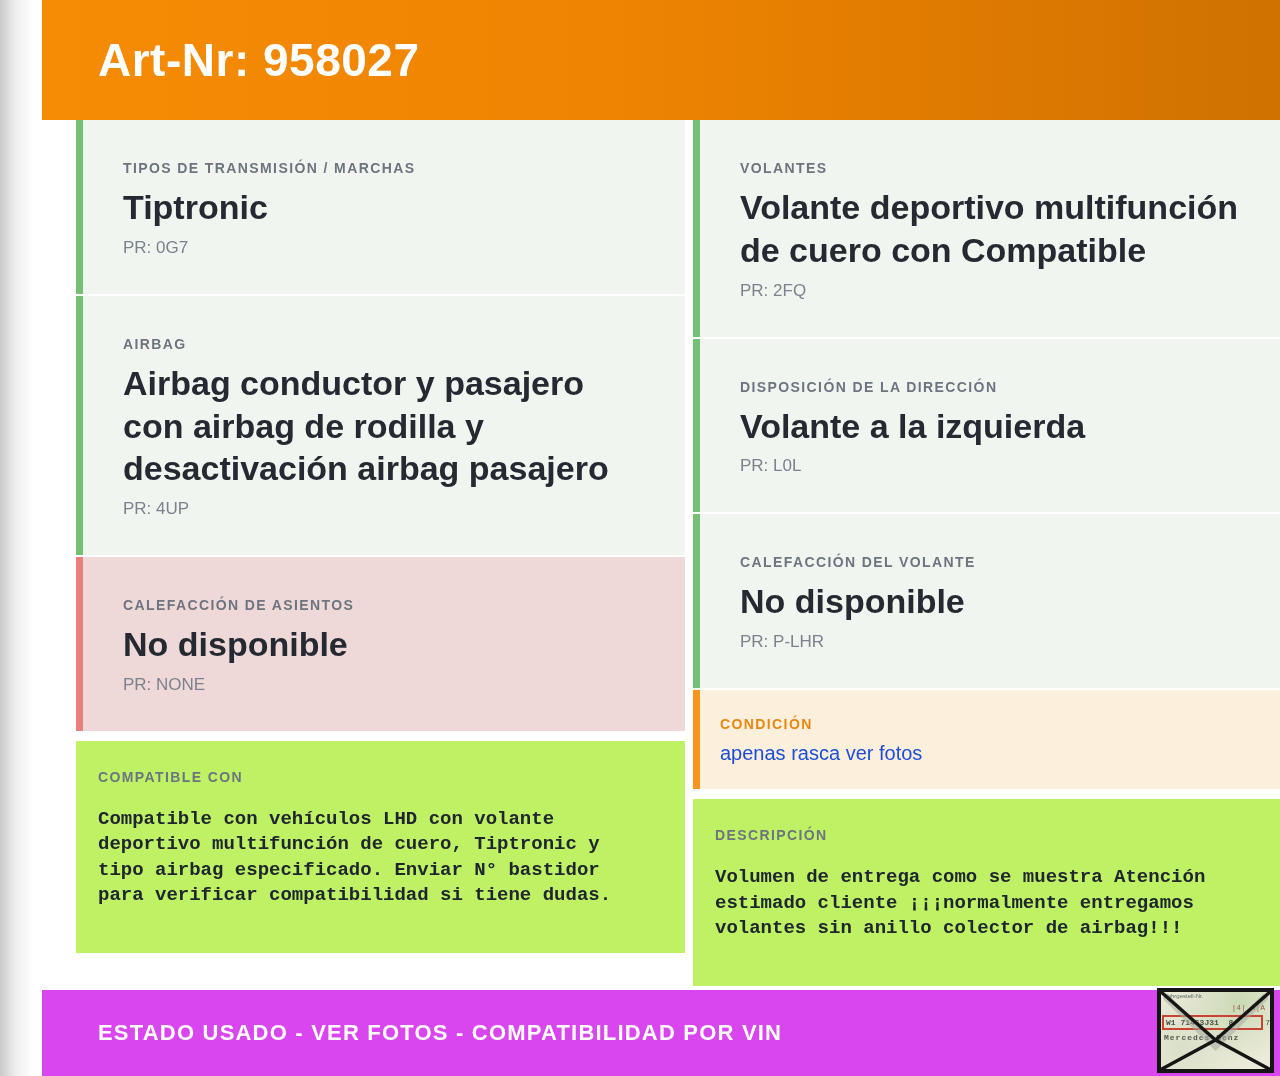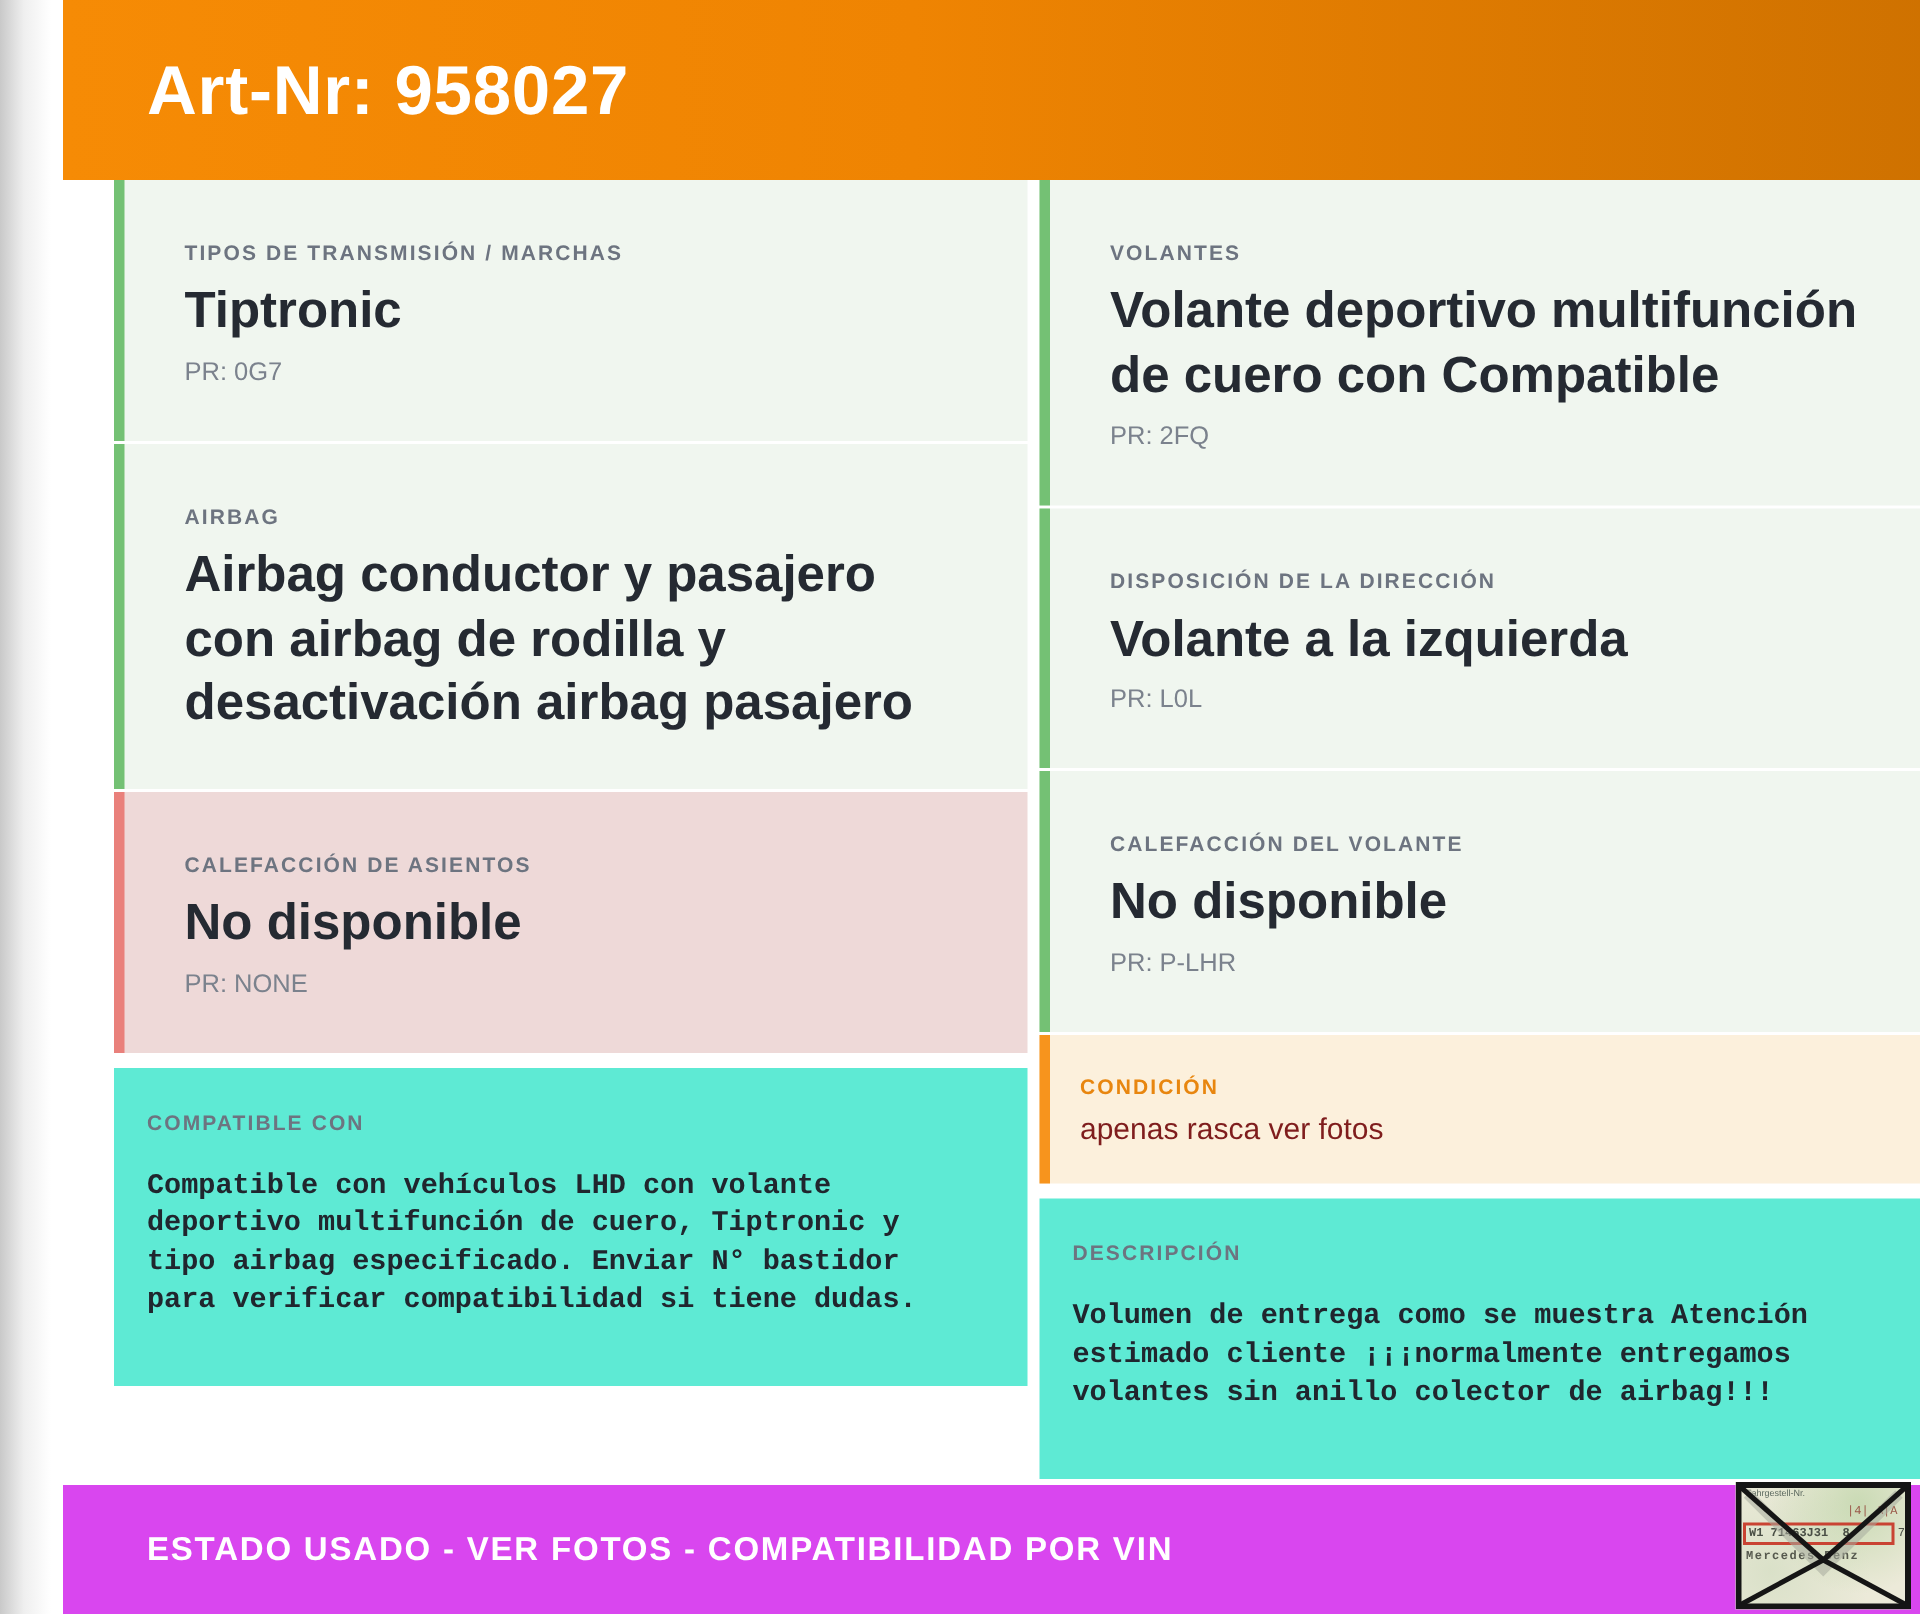--- a/index.html
+++ b/index.html
@@ -29,33 +29,33 @@
     display: grid; grid-template-columns: 1fr 1fr; column-gap: 8px;
     min-height: 870px; align-content: start; background: #ffffff; padding-left: 34px;
   }
   .col { display: flex; flex-direction: column; }
 
   .card { border-left: 7px solid transparent; margin-bottom: 2px;
           padding: 40px 36px 36px 40px; }
   .card--green  { background: #f0f6ef; border-color: #74c174; }
   .card--red    { background: #eed9d8; border-color: #e9807b; }
   .card--orange { background: #fcf0dc; border-color: #f7941d; padding: 26px 30px 24px 20px; }
-  .card--plain  { background: #5eead4; border-left: none; padding: 28px 30px 26px 22px; margin-top: 8px; }
+  .card--plain  { background: #bef264; border-left: none; padding: 28px 30px 26px 22px; margin-top: 8px; }
 
   .card-label {
     font-size: 14px; font-weight: 700; letter-spacing: 1.4px;
     color: #6d7480; text-transform: uppercase;
   }
   .card--orange .card-label { color: #e8860f; }
   .card-value {
     margin: 10px 0 0; color: #252a32;
     font-size: 34px; font-weight: 700; line-height: 1.26;
   }
   .card-pr { margin-top: 9px; font-size: 17px; color: #7b828d; }
-  .cond-value { margin-top: 10px; font-size: 20px; font-weight: 500; color: #7f1d1d; }
+  .cond-value { margin-top: 10px; font-size: 20px; font-weight: 500; color: #1d4ed8; }
   .card-text {
     margin-top: 22px; color: #20262e;
     font-size: 19px; font-weight: 700; line-height: 1.33; font-family: Liberation Mono, monospace;
   }
 
   
   .footer {
     height: 86px; background: #d946ef;
     display: flex; align-items: center;
     padding-left: 56px; box-sizing: border-box;
@@ -102,20 +102,21 @@
 
       <section class="card card--green">
         <div class="card-label">TIPOS DE TRANSMISIÓN / MARCHAS</div>
         <h2 class="card-value">Tiptronic</h2>
         <div class="card-pr">PR: 0G7</div>
       </section>
 
       <section class="card card--green">
         <div class="card-label">AIRBAG</div>
         <h2 class="card-value">Airbag conductor y pasajero con airbag de rodilla y desactivación airbag pasajero</h2>
+        <div class="card-pr">PR: 4UP</div>
       </section>
 
       <section class="card card--red">
         <div class="card-label">CALEFACCIÓN DE ASIENTOS</div>
         <h2 class="card-value">No disponible</h2>
         <div class="card-pr">PR: NONE</div>
       </section>
 
       <section class="card card--plain">
         <div class="card-label">COMPATIBLE CON</div>

